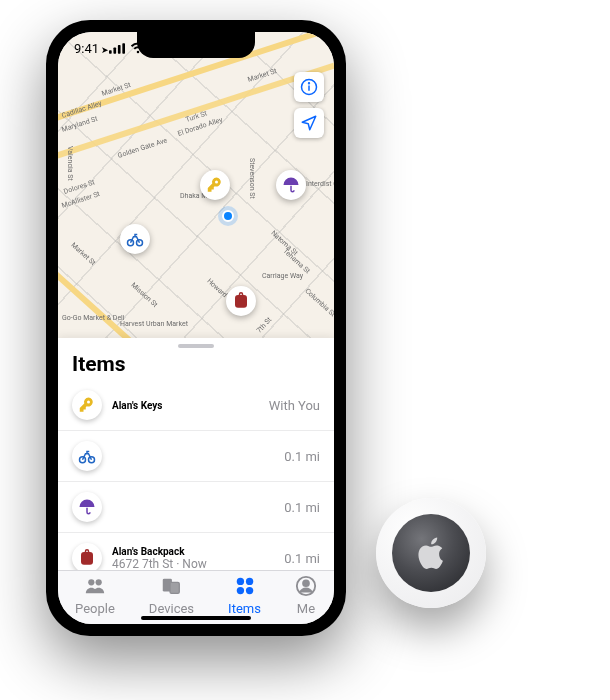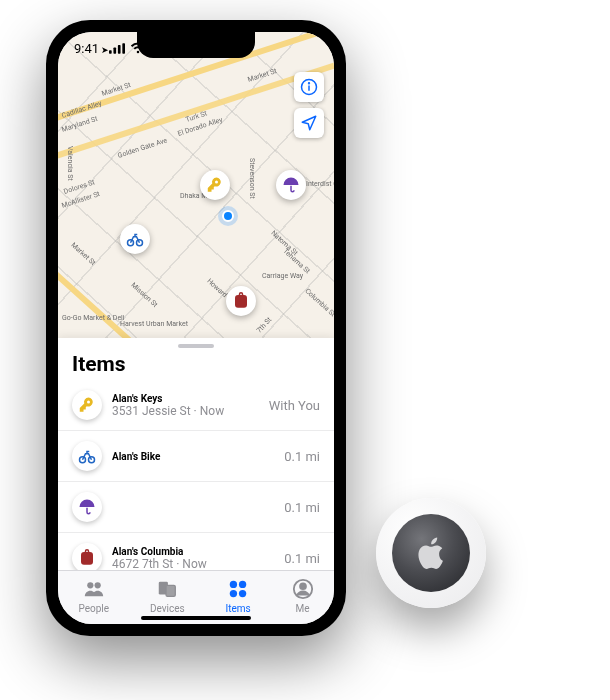--- a/index.html
+++ b/index.html
@@ -106,21 +106,21 @@
   .row-sub  { font-size:12px; color:#8e8e93; }
   .row-meta { font-size:13px; color:#8e8e93; text-align:left; white-space:nowrap; }
   
   .tabbar {
     position:absolute; left:0; right:0; bottom:0; height:54px;
     background: rgba(248,248,250,0.94);
     border-top:1px solid #d8d8dc;
     display:flex; align-items:center; justify-content:space-around;
     padding-bottom: 4px;
   }
-  .tab { display:flex; flex-direction:column; align-items:center; gap:1px; color:#8e8e93; font-size:10px; }
+  .tab { display:flex; flex-direction:column; align-items:center; gap:1px; color:#8e8e93; font-size:13px; }
   .tab.active { color:#0a66ff; }
   .tab svg { width:22px; height:22px; }
   .home-ind { position:absolute; bottom:4px; left:50%; transform:translateX(-50%); width:110px; height:4px; border-radius:3px; background:#000; z-index:60; }
   
   .airtag {
     position:absolute; left: 376px; top: 498px;
     width: 110px; height: 110px; border-radius: 50%;
     background: radial-gradient(circle at 35% 30%, #ffffff 0%, #f4f4f5 50%, #ebebed 100%);
     box-shadow: 0 22px 40px rgba(0,0,0,0.35);
   }
@@ -242,55 +242,53 @@
         <div class="sheet-title">Items</div>
         <div class="rows" id="rows">
             <div class="row">
               <div class="row-icon">
                 <svg viewBox="0 0 24 24" fill="#e8b923">
                   <path d="M14 2a6 6 0 00-5.65 8l-6 6V21h5v-3h3v-3l1.35-1.35A6 6 0 1014 2zm2 6a2 2 0 11-2-2 2 2 0 012 2z"></path>
                 </svg>
               </div>
               <div class="row-text">
                 <div class="row-name">Alan's Keys</div>
-                <div class="row-sub">3531 Jessie St · Now</div>
               </div>
               <div class="row-meta">With You</div>
             </div>
             <div class="row">
               <div class="row-icon">
                 <svg viewBox="0 0 24 24" fill="none" stroke="#2166c4" stroke-width="2">
                   <circle cx="6" cy="17" r="4"></circle>
                   <circle cx="18" cy="17" r="4"></circle>
                   <path d="M6 17l4-8h4l4 8M10 9h4M12 9V6h3"></path>
                 </svg>
               </div>
               <div class="row-text">
-                <div class="row-name">Alan's Bike</div>
               </div>
               <div class="row-meta">0.1 mi</div>
             </div>
             <div class="row">
               <div class="row-icon">
                 <svg viewBox="0 0 24 24" fill="#6a3fb0">
                   <path d="M12 2a10 10 0 00-10 10h20A10 10 0 0012 2zm-1 11v6a3 3 0 006 0h-2a1 1 0 01-2 0v-6z"></path>
                 </svg>
               </div>
               <div class="row-text">
               </div>
               <div class="row-meta">0.1 mi</div>
             </div>
             <div class="row">
               <div class="row-icon">
                 <svg viewBox="0 0 24 24" fill="#a12a2a">
                   <path d="M9 3a3 3 0 016 0v1h1a4 4 0 014 4v9a4 4 0 01-4 4H8a4 4 0 01-4-4V8a4 4 0 014-4h1zm2 0v1h2V3a1 1 0 00-2 0zM8 12h8v2H8z"></path>
                 </svg>
               </div>
               <div class="row-text">
-                <div class="row-name">Alan's Columbia</div>
+                <div class="row-name">Alan's Backpack</div>
                 <div class="row-sub">4672 7th St · Now</div>
               </div>
               <div class="row-meta">0.1 mi</div>
             </div>
           </div>
       </div>
 
       <div class="tabbar" id="tabbar">
           <div class="tab">
             <span><svg viewBox="0 0 24 24" fill="#8e8e93">

